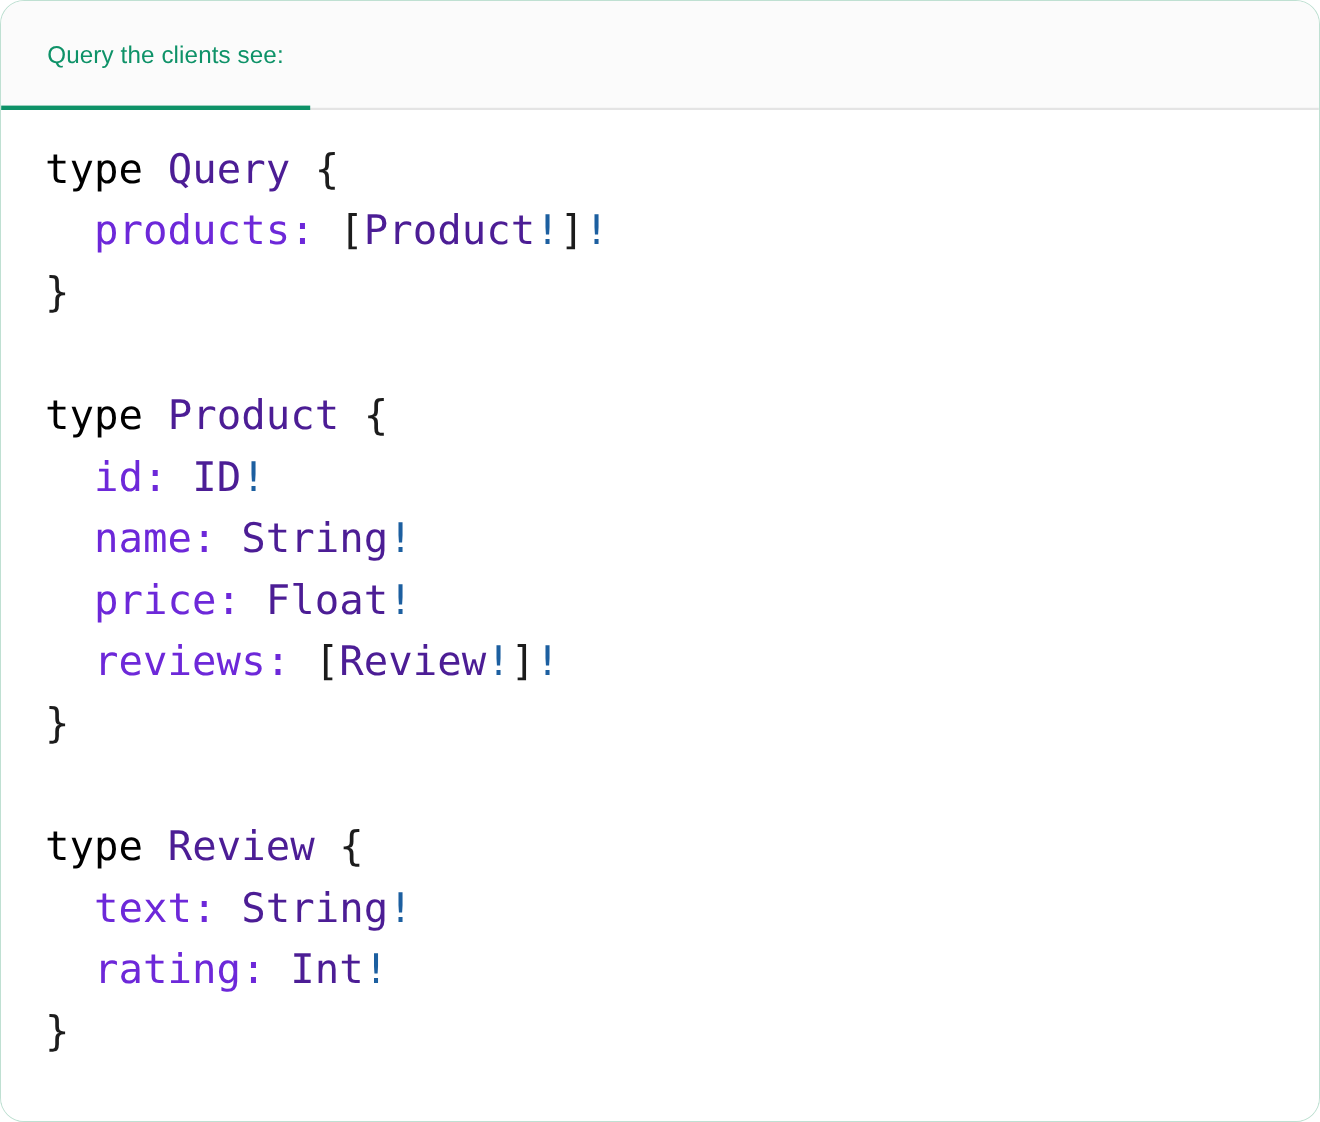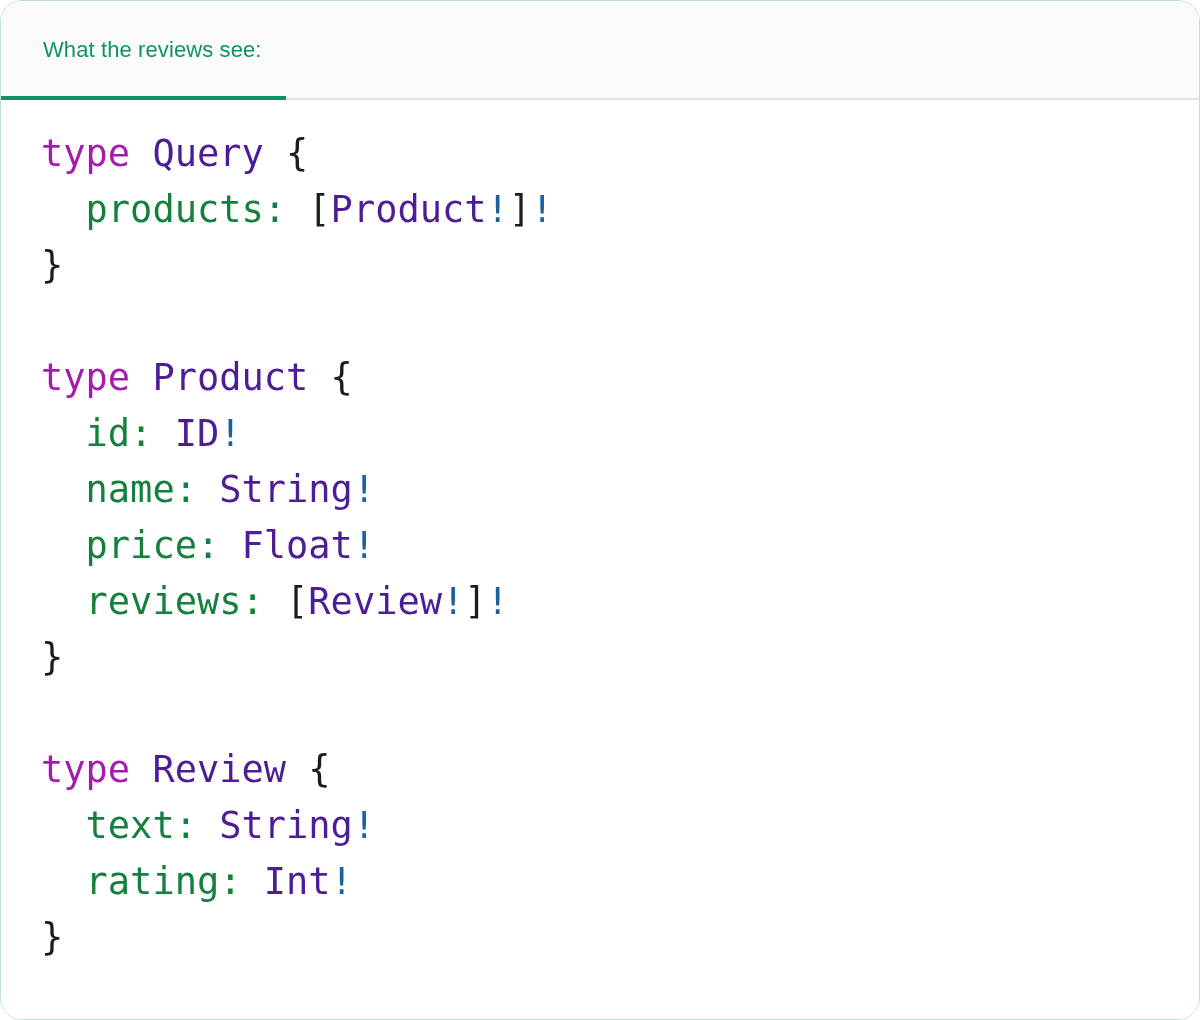--- a/index.html
+++ b/index.html
@@ -82,35 +82,35 @@
     font-size: 37px;
     line-height: 56px;
     color: #1c1c1c;
     white-space: pre;
     tab-size: 2;
   }
   .code .ln { display: block; min-height: 56px; }
   .code .ln.blank { }
 
   
-  .t-kw    { color: #a21caf; margin-top: 35px; }   
+  .t-kw    { color: #000000; margin-top: 35px; }   
   .t-type  { color: #4c1d95; }   
-  .t-field { color: #15803d; }   
+  .t-field { color: #6d28d9; }   
   .t-punct { color: #1c1c1c; }   
   .t-bang  { color: #1c5fa0; }   
 </style>
 </head>
 <body>
 
 <div class="card">
 
   <div class="tabbar">
     <div class="tabs-host" style="display:flex;align-items:stretch;">
         <button class="tab active">
-          <span class="tab-label" style="color: rgb(14, 146, 104);">What the reviews see:</span>
+          <span class="tab-label" style="color: rgb(14, 146, 104);">Query the clients see:</span>
         </button>
       </div>
     <div class="tab-spacer"></div>
   </div>
 
   <div class="code-pane">
     <pre class="code"><span class="ln"><span class="t-kw">type</span><span class="t-punct"> </span><span class="t-type">Query</span><span class="t-punct"> </span><span class="t-punct">{</span></span><span class="ln"><span class="t-field">  products:</span><span class="t-punct"> </span><span class="t-punct">[</span><span class="t-type">Product</span><span class="t-bang">!</span><span class="t-punct">]</span><span class="t-bang">!</span></span><span class="ln"><span class="t-punct">}</span></span><span class="ln blank">&nbsp;</span><span class="ln"><span class="t-kw">type</span><span class="t-punct"> </span><span class="t-type">Product</span><span class="t-punct"> </span><span class="t-punct">{</span></span><span class="ln"><span class="t-field">  id:</span><span class="t-punct"> </span><span class="t-type">ID</span><span class="t-bang">!</span></span><span class="ln"><span class="t-field">  name:</span><span class="t-punct"> </span><span class="t-type">String</span><span class="t-bang">!</span></span><span class="ln"><span class="t-field">  price:</span><span class="t-punct"> </span><span class="t-type">Float</span><span class="t-bang">!</span></span><span class="ln"><span class="t-field">  reviews:</span><span class="t-punct"> </span><span class="t-punct">[</span><span class="t-type">Review</span><span class="t-bang">!</span><span class="t-punct">]</span><span class="t-bang">!</span></span><span class="ln"><span class="t-punct">}</span></span><span class="ln blank">&nbsp;</span><span class="ln"><span class="t-kw">type</span><span class="t-punct"> </span><span class="t-type">Review</span><span class="t-punct"> </span><span class="t-punct">{</span></span><span class="ln"><span class="t-field">  text:</span><span class="t-punct"> </span><span class="t-type">String</span><span class="t-bang">!</span></span><span class="ln"><span class="t-field">  rating:</span><span class="t-punct"> </span><span class="t-type">Int</span><span class="t-bang">!</span></span><span class="ln"><span class="t-punct">}</span></span></pre>
   </div>
 
 </div>

